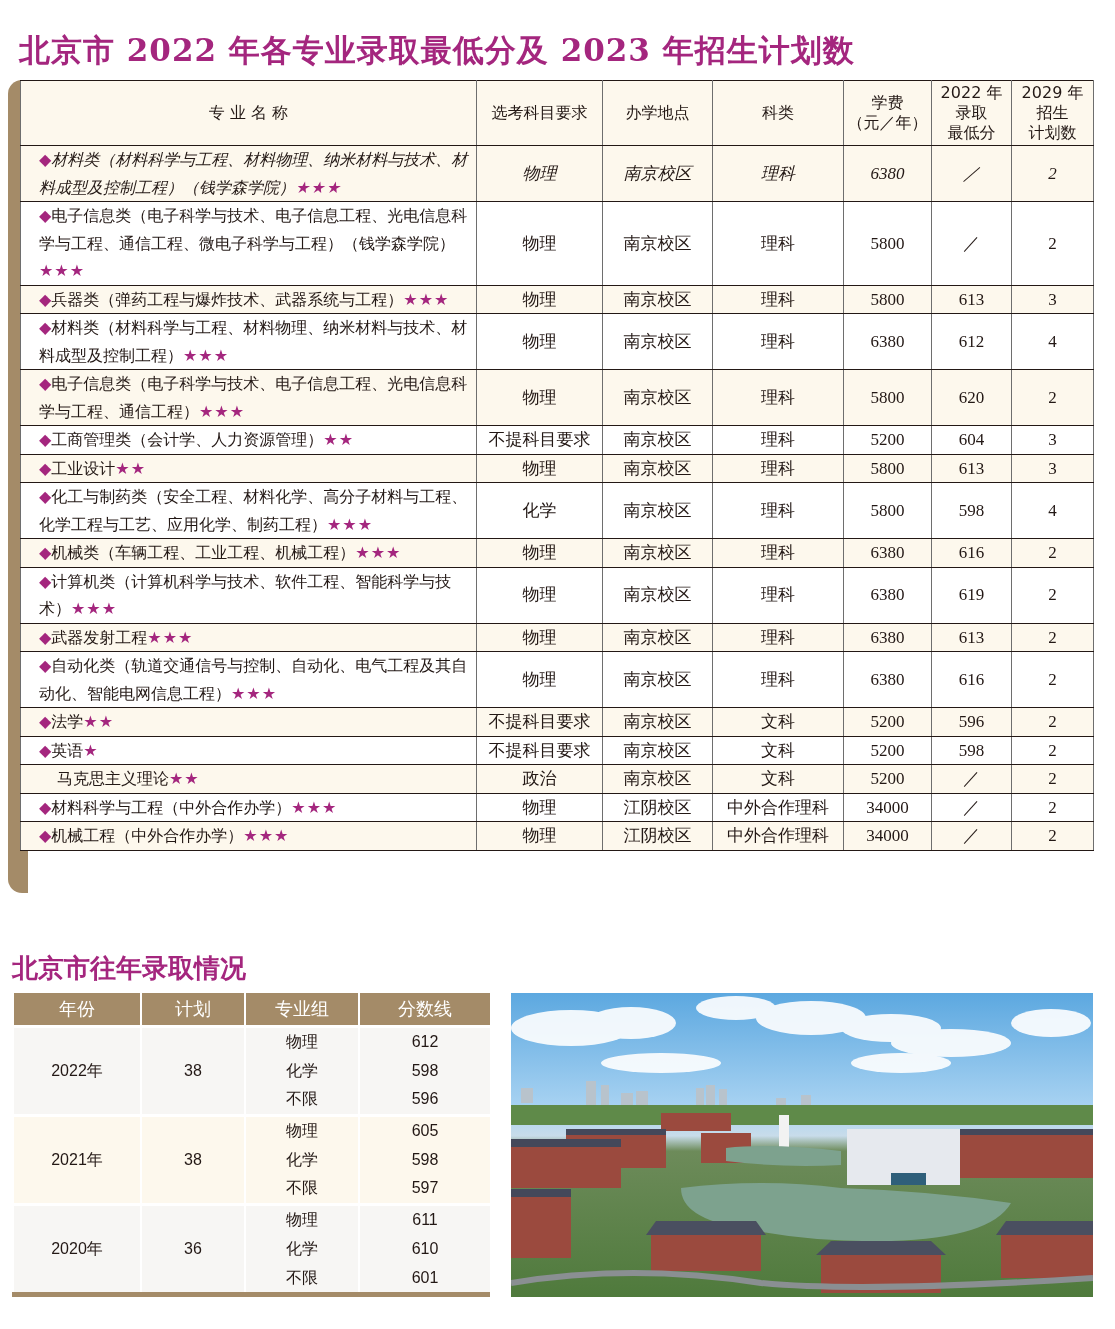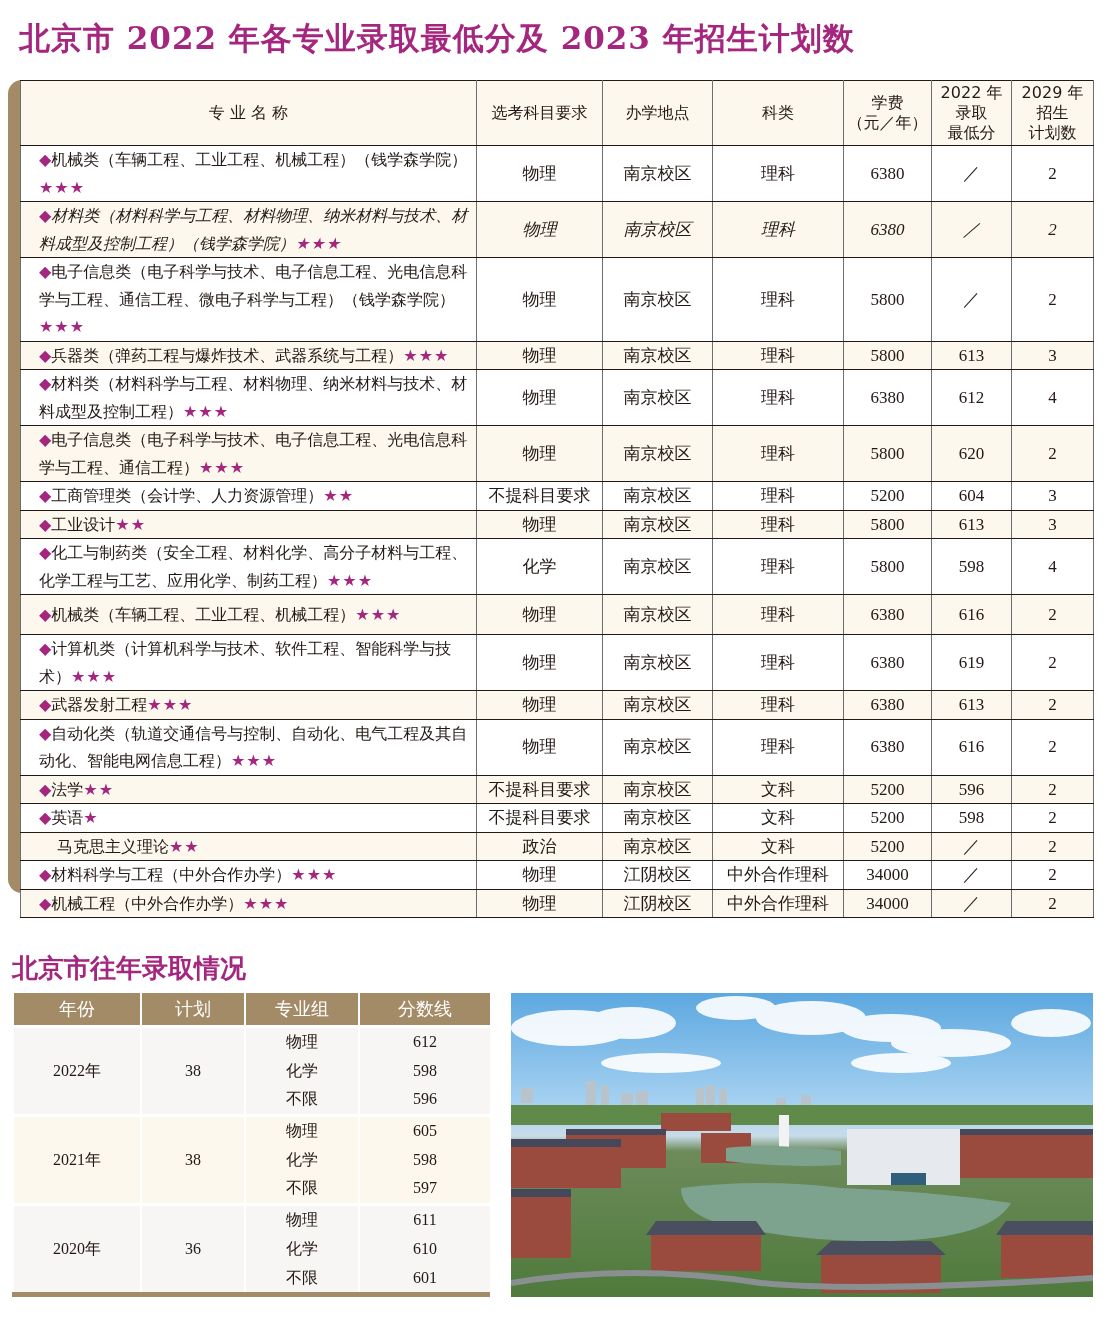--- a/index.html
+++ b/index.html
@@ -1,20 +1,20 @@
 <!DOCTYPE html>
 <html><head>
 <meta charset="utf-8">
 <style>
   * { box-sizing: border-box; margin: 0; padding: 0; }
   html, body { width: 1115px; height: 1329px; background: #ffffff; overflow: hidden; }
   body { position: relative; font-family: "DejaVu Serif", "Liberation Serif", serif; color: #231815; }
 
   .main-title {
-    position: absolute; left: 19px; top: 16px; height: 44px;
+    position: absolute; left: 19px; top: 28px; height: 44px;
     font-family: "DejaVu Serif", serif; font-weight: bold; font-size: 31px;
     color: #a4267e; letter-spacing: 1px; white-space: nowrap; line-height: 44px;
   }
 
   .side-band {
     position: absolute; left: 8px; top: 80px; width: 20px; height: 813px;
     background: #a48b68; border-radius: 14px 0 0 14px;
   }
 
   .main-table {
@@ -42,21 +42,21 @@
   .stars { color: #a4267e; letter-spacing: 1px; }
 
   .sub-title {
     position: absolute; left: 12px; top: 948px; height: 40px; line-height: 40px;
     font-family: "DejaVu Serif", serif; font-weight: bold; font-size: 26px; color: #a4267e;
   }
 
   .hist-table {
     position: absolute; left: 12px; top: 993px; width: 478px;
     border-collapse: separate; border-spacing: 2px 0; table-layout: fixed;
-    font-family: Liberation Serif, serif;
+    font-family: Liberation Sans, sans-serif;
   }
   .hist-table th {
     background: #a48b68; color: #ffffff; font-weight: normal; font-size: 18px;
     height: 35px; border-bottom: 3px solid #fff;
   }
   .hist-table td { text-align: center; vertical-align: middle; font-size: 16px; color: #231815; }
   .hist-table tr.grp-a td { background: #f7f6f4; }
   .hist-table tr.grp-b td { background: #fdf8ed; }
   .hist-table td .line { height: 28.7px; line-height: 28.7px; display: block; }
   .hist-table tr.sep td { border-top: 3px solid #fff; }
@@ -100,29 +100,20 @@
         <div>最低分</div>
       </th>
       <th>
         <div>2029 年</div>
         <div>招生</div>
         <div>计划数</div>
       </th>
     </tr>
   </thead>
   <tbody id="main-body">
-      <tr style="height: 55px;">
-        <td class="name"><span class="diamond">◆</span><span>机械类（车辆工程、工业工程、机械工程）（钱学森学院）</span><span class="stars">★★★</span></td>
-        <td>物理</td>
-        <td>南京校区</td>
-        <td>理科</td>
-        <td>6380</td>
-        <td>／</td>
-        <td>2</td>
-      </tr>
       <tr class="alt" style="height: 56px; font-style: italic;">
         <td class="name"><span class="diamond">◆</span><span>材料类（材料科学与工程、材料物理、纳米材料与技术、材料成型及控制工程）（钱学森学院）</span><span class="stars">★★★</span></td>
         <td>物理</td>
         <td>南京校区</td>
         <td>理科</td>
         <td>6380</td>
         <td>／</td>
         <td>2</td>
       </tr>
       <tr style="height: 82px;">
@@ -181,21 +172,21 @@
       </tr>
       <tr style="height: 55px; margin-left: 16px;">
         <td class="name"><span class="diamond">◆</span><span>化工与制药类（安全工程、材料化学、高分子材料与工程、化学工程与工艺、应用化学、制药工程）</span><span class="stars">★★★</span></td>
         <td>化学</td>
         <td>南京校区</td>
         <td>理科</td>
         <td>5800</td>
         <td>598</td>
         <td>4</td>
       </tr>
-      <tr class="alt" style="height: 40px;">
+      <tr class="alt" style="height: 28px;">
         <td class="name"><span class="diamond">◆</span><span>机械类（车辆工程、工业工程、机械工程）</span><span class="stars">★★★</span></td>
         <td>物理</td>
         <td>南京校区</td>
         <td>理科</td>
         <td>6380</td>
         <td>616</td>
         <td>2</td>
       </tr>
       <tr style="height: 55px;">
         <td class="name"><span class="diamond">◆</span><span>计算机类（计算机科学与技术、软件工程、智能科学与技术）</span><span class="stars">★★★</span></td>

